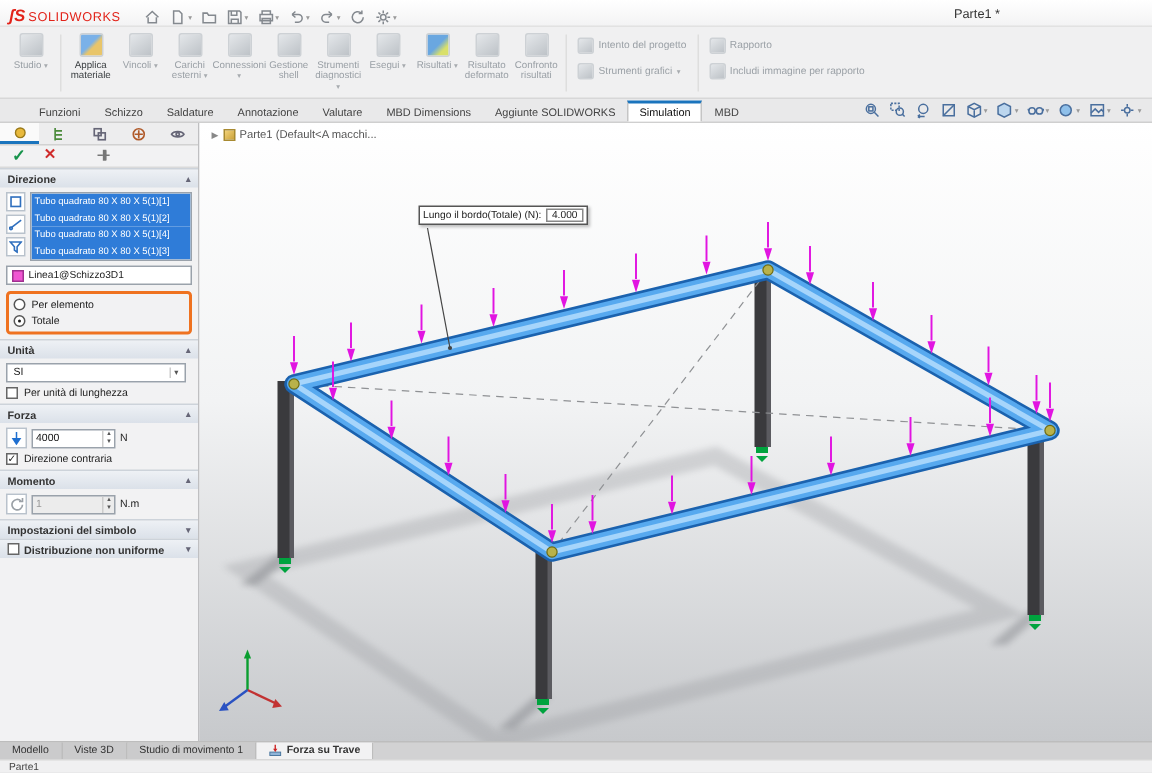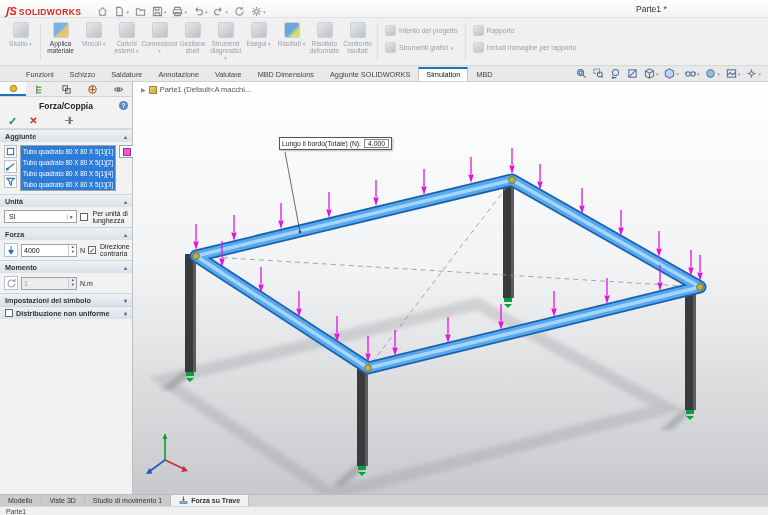--- a/index.html
+++ b/index.html
@@ -4,21 +4,21 @@
 <style>
   *{box-sizing:border-box;margin:0;padding:0}
   html,body{width:768px;height:515px;overflow:hidden}
   body{font-family:"Liberation Sans",sans-serif;background:#dcdcdc;font-size:9px;color:#222}
   #app{position:relative;width:768px;height:515px;background:#f0f0f1;overflow:hidden}
 
   
   .titlebar{position:relative;display:flex;align-items:flex-end;height:18px;background:linear-gradient(#ffffff,#f3f3f4);border-bottom:1px solid #e2e2e2;padding:0 6px;gap:4px}
   .brand{display:flex;align-items:baseline;gap:2px}
   .logo-mark{color:#e2231a;font-weight:bold;font-style:italic;font-size:11px;line-height:1}
-  .brand-name{color:#e2231a;font-weight:bold;font-size:8.5px;letter-spacing:.4px}
+  .brand-name{color:#e2231a;font-weight:normal;font-size:8.5px;letter-spacing:.4px}
   .tb-icons{display:flex;align-items:center;gap:6px;margin-left:12px}
   .tb-ic{display:inline-flex;align-items:center;gap:1px}
   .tb-ic svg{width:11px;height:11px;stroke:#84898f;fill:none;stroke-width:1.1}
   .caret{font-size:5px;color:#9a9a9a}
   .doc-title{position:absolute;left:636px;top:4px;font-size:8.5px;color:#333}
 
   
   .ribbon{display:flex;align-items:stretch;height:48px;background:#f0f0f1;border-bottom:1px solid #d7d7d8;padding:2px 2px 1px 4px}
   .rb{width:33px;display:flex;flex-direction:column;align-items:center;padding-top:2px;gap:2px;border-radius:2px}
   .ic{width:16px;height:16px;border-radius:2px;background:linear-gradient(145deg,#e4e7ea,#bdc2c7);border:1px solid #cdd1d5;flex:none}
@@ -51,21 +51,21 @@
   .pm-tab svg{width:11px;height:11px}
   .pm-title{position:relative;display:flex;align-items:center;justify-content:center;height:17px;font-weight:bold;font-size:8.5px}
   .help{position:absolute;right:4px;width:9px;height:9px;border-radius:50%;background:#5a87c6;color:#fff;font-size:6.5px;display:flex;align-items:center;justify-content:center}
   .pm-actions{display:flex;align-items:center;height:15px;padding:0 8px;gap:12px;border-bottom:1px solid #dadada}
   .ok{color:#17934b;font-weight:bold;font-size:11px;line-height:1}
   .cancel{color:#cf2b2b;font-weight:bold;font-size:10px;line-height:1}
   .pin{margin-left:14px}
   .pin svg{width:11px;height:9px;stroke:#777;fill:none;stroke-width:1.1}
   .sec{border-top:1px solid #cdd3da;background:linear-gradient(#eef1f5,#dbe1e9);height:13px;display:flex;align-items:center;padding:0 5px;font-weight:bold;font-size:7.2px;color:#333;gap:3px}
   .sec .chev{margin-left:auto;color:#667;font-size:6px}
-  .body{padding:3px 4px;display:flex;gap:3px}
+  .body{padding:3px 4px;display:flex;flex-direction:column;gap:3px}
   .sel-row{display:flex;gap:3px}
   .sel-icons{display:flex;flex-direction:column;gap:2px}
   .sico{width:13px;height:13px;border:1px solid #b9c2cc;background:#fff;display:flex;align-items:center;justify-content:center}
   .sico svg{width:9px;height:9px;stroke:#2f6fbe;fill:none;stroke-width:1.2}
   .listbox{flex:1;background:#fff;border:1px solid #9aa2ab;height:46px;display:flex;flex-direction:column;overflow:hidden}
   .li{background:#2f7cd8;color:#fff;font-size:6.3px;height:11px;line-height:11px;padding:0 2px;white-space:nowrap;overflow:hidden}
   .field{display:flex;align-items:center;gap:3px;background:#fff;border:1px solid #9aa2ab;height:13px;padding:0 3px;font-size:6.8px}
   .swatch{width:8px;height:8px;background:#f056d2;border:1px solid #a03090;flex:none}
   .radio-group{border:2px solid #ef7220;border-radius:3px;padding:3px 3px;display:flex;flex-direction:column;gap:3px;margin-top:1px}
   .radio{display:flex;align-items:center;gap:4px;font-size:7px}
@@ -349,36 +349,32 @@
             </svg>
           </span>
         <span class="pm-tab">
             <svg viewBox="0 0 12 12" fill="none" stroke="#667" stroke-width="1.2">
               <path d="M1.5 6c1.5-2.5 7.5-2.5 9 0-1.5 2.5-7.5 2.5-9 0z"></path>
               <circle cx="6" cy="6" r="1.2"></circle>
             </svg>
           </span>
       </div>
 
-      <div class="pm-title">
-        <span>Forza/Coppia</span>
-        <span class="help">?</span>
-      </div>
 
       <div class="pm-actions">
         <span class="ok">✓</span>
         <span class="cancel">✕</span>
         <span class="pin"><svg viewBox="0 0 12 10">
               <path d="M1 5h4M7 1.5v7M7 5h3"></path>
               <rect x="5.5" y="1.5" width="1.5" height="7" fill="#777"></rect>
             </svg></span>
       </div>
 
       <div class="sec">
-        <span>Aggiunte</span>
+        <span>Direzione</span>
         <span class="chev">▴</span>
       </div>
       <div class="body">
         <div class="sel-row">
           <div class="sel-icons">
             <span class="sico">
                 <svg viewBox="0 0 10 10">
                   <rect x="1.5" y="1.5" width="7" height="7"></rect>
                 </svg>
               </span>

